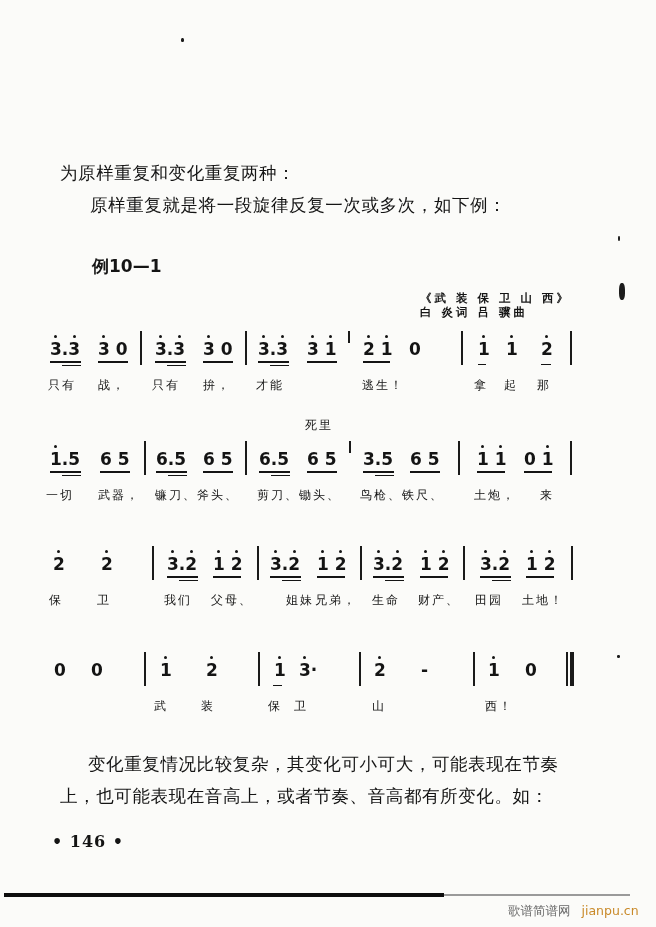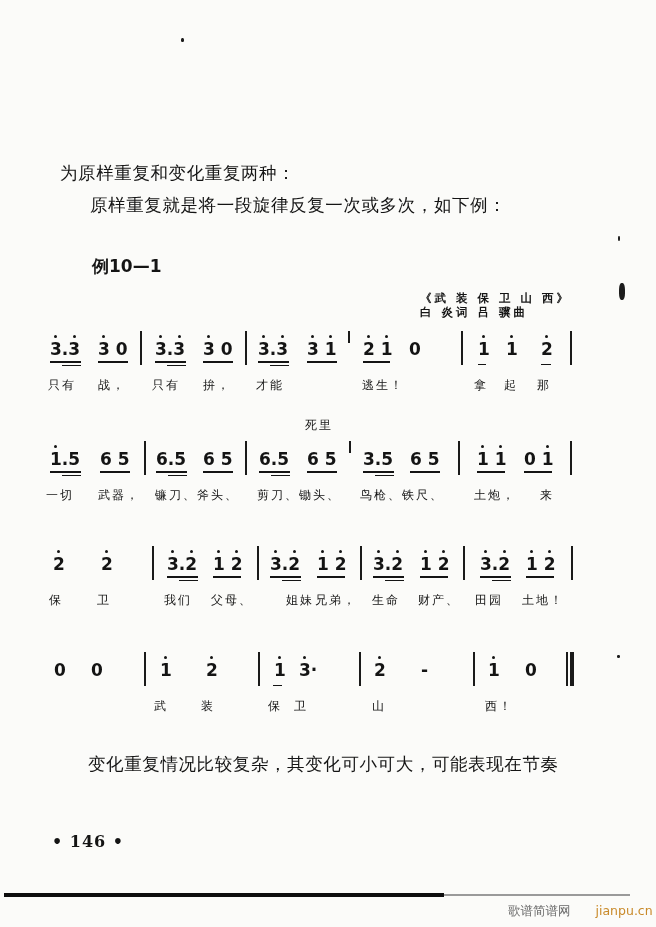--- a/index.html
+++ b/index.html
@@ -52,21 +52,21 @@
     .rule {
       position: absolute; left: 4px; top: 893px; width: 440px; height: 4px; background: #0d0d0d;
     }
     .rule-faded {
       position: absolute; left: 444px; top: 894px; width: 186px; height: 1.5px; background: #9a9a9a;
     }
     .watermark {
       position: absolute; left: 508px; top: 903px; font-size: 12.5px; color: #6a6a6a;
       font-family: "DejaVu Sans", "Liberation Sans", sans-serif; white-space: nowrap;
     }
-    .watermark .en { color: #c98a2a; margin-left: 17px; padding-left: 8px; }
+    .watermark .en { color: #c98a2a; margin-left: 3px; padding-left: 8px; }
     .speck { position: absolute; background: #1c1c1c; border-radius: 40%; }
   </style>
 </head>
 <body>
 
 <div class="page">
 
   <div class="speck" style="left:181px;top:38px;width:3px;height:4px;"></div>
   <div class="speck" style="left:619px;top:283px;width:6px;height:17px;"></div>
   <div class="speck" style="left:618px;top:236px;width:2px;height:5px;"></div>
@@ -239,20 +239,21 @@
 
     <div class="lyric" style="left:154px;">武</div>
     <div class="lyric" style="left:201px;">装</div>
     <div class="lyric" style="left:268px;">保</div>
     <div class="lyric" style="left:294px;">卫</div>
     <div class="lyric" style="left:372px;">山</div>
     <div class="lyric" style="left:485px;">西！</div>
   </div>
 
   <div class="para" style="top:753px;left:88px;">变化重复情况比较复杂，其变化可小可大，可能表现在节奏</div>
+  <div class="para" style="top:785px;">上，也可能表现在音高上，或者节奏、音高都有所变化。如：</div>
 
   <div class="page-number">• 146 •</div>
 
   <div class="rule"></div>
   <div class="rule-faded"></div>
 
   <div class="watermark">
     <span>歌谱简谱网</span><span class="en">jianpu.cn</span>
   </div>
 </div>

